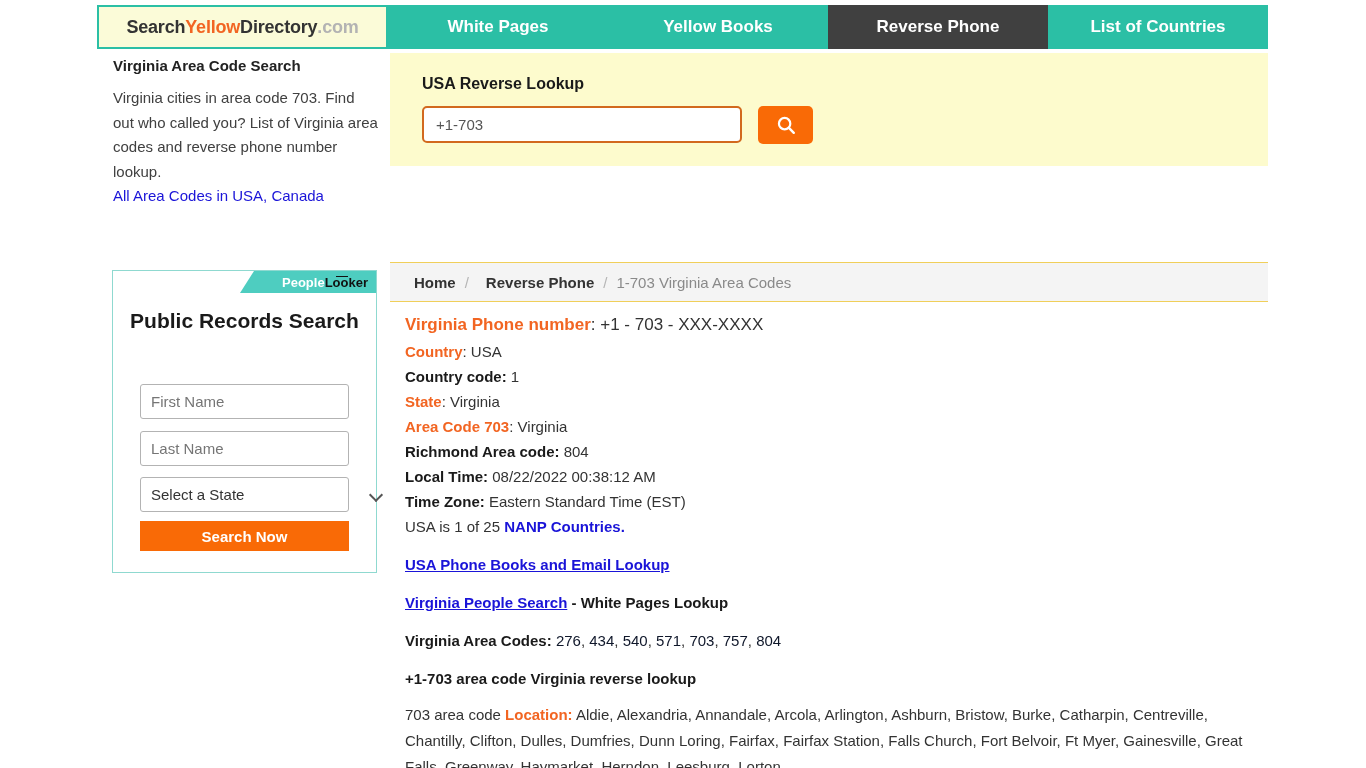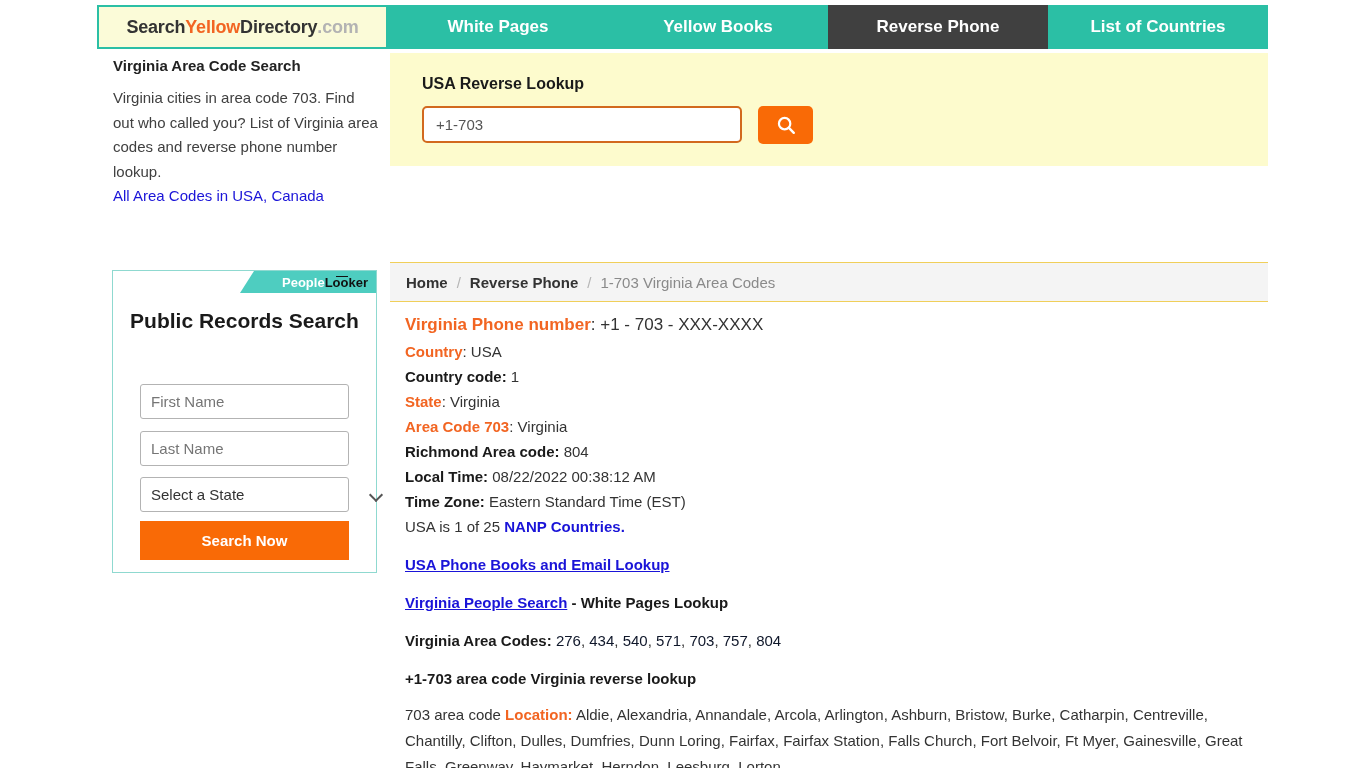--- a/index.html
+++ b/index.html
@@ -246,21 +246,21 @@
     border-left: 2px solid #555;
     border-bottom: 2px solid #555;
     transform: rotate(-45deg);
     pointer-events: none;
   }
   .pl-submit {
     position: absolute;
     left: 27px;
     top: 250px;
     width: 209px;
-    height: 39px;
+    height: 30px;
     background: #f96a06;
     border: none;
     color: #ffffff;
     font-family: "Liberation Sans", sans-serif;
     font-size: 15px;
     font-weight: bold;
     cursor: pointer;
   }
 
   
@@ -277,20 +277,21 @@
     display: flex;
     align-items: center;
     padding-left: 16px;
     font-size: 15px;
   }
   .bc-link {
     color: #333333;
     font-weight: bold;
     text-decoration: none;
     cursor: pointer;
+    margin-left: 8px;
   }
   .bc-sep {
     color: #b5b5b5;
     margin: 0 9px;
   }
   .bc-current { color: #8a8a8a; }
 
   
   .content {
     position: absolute;

